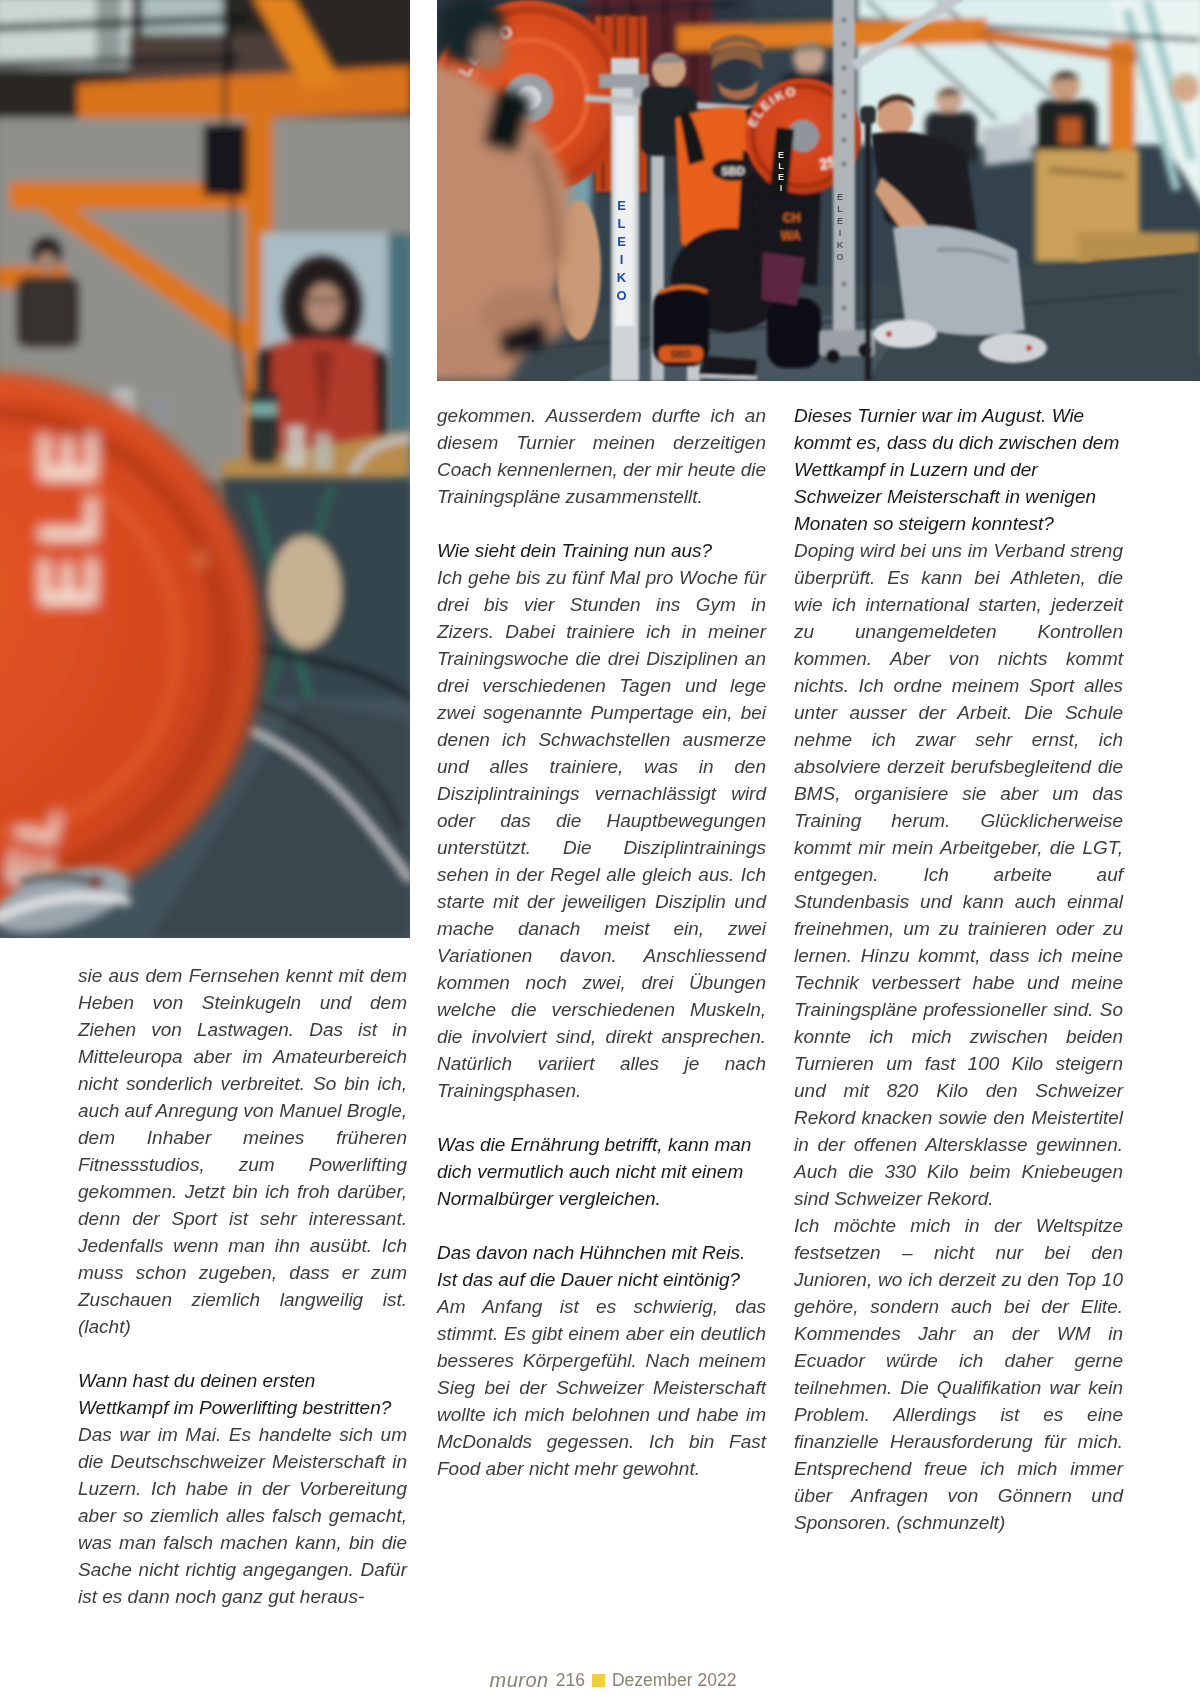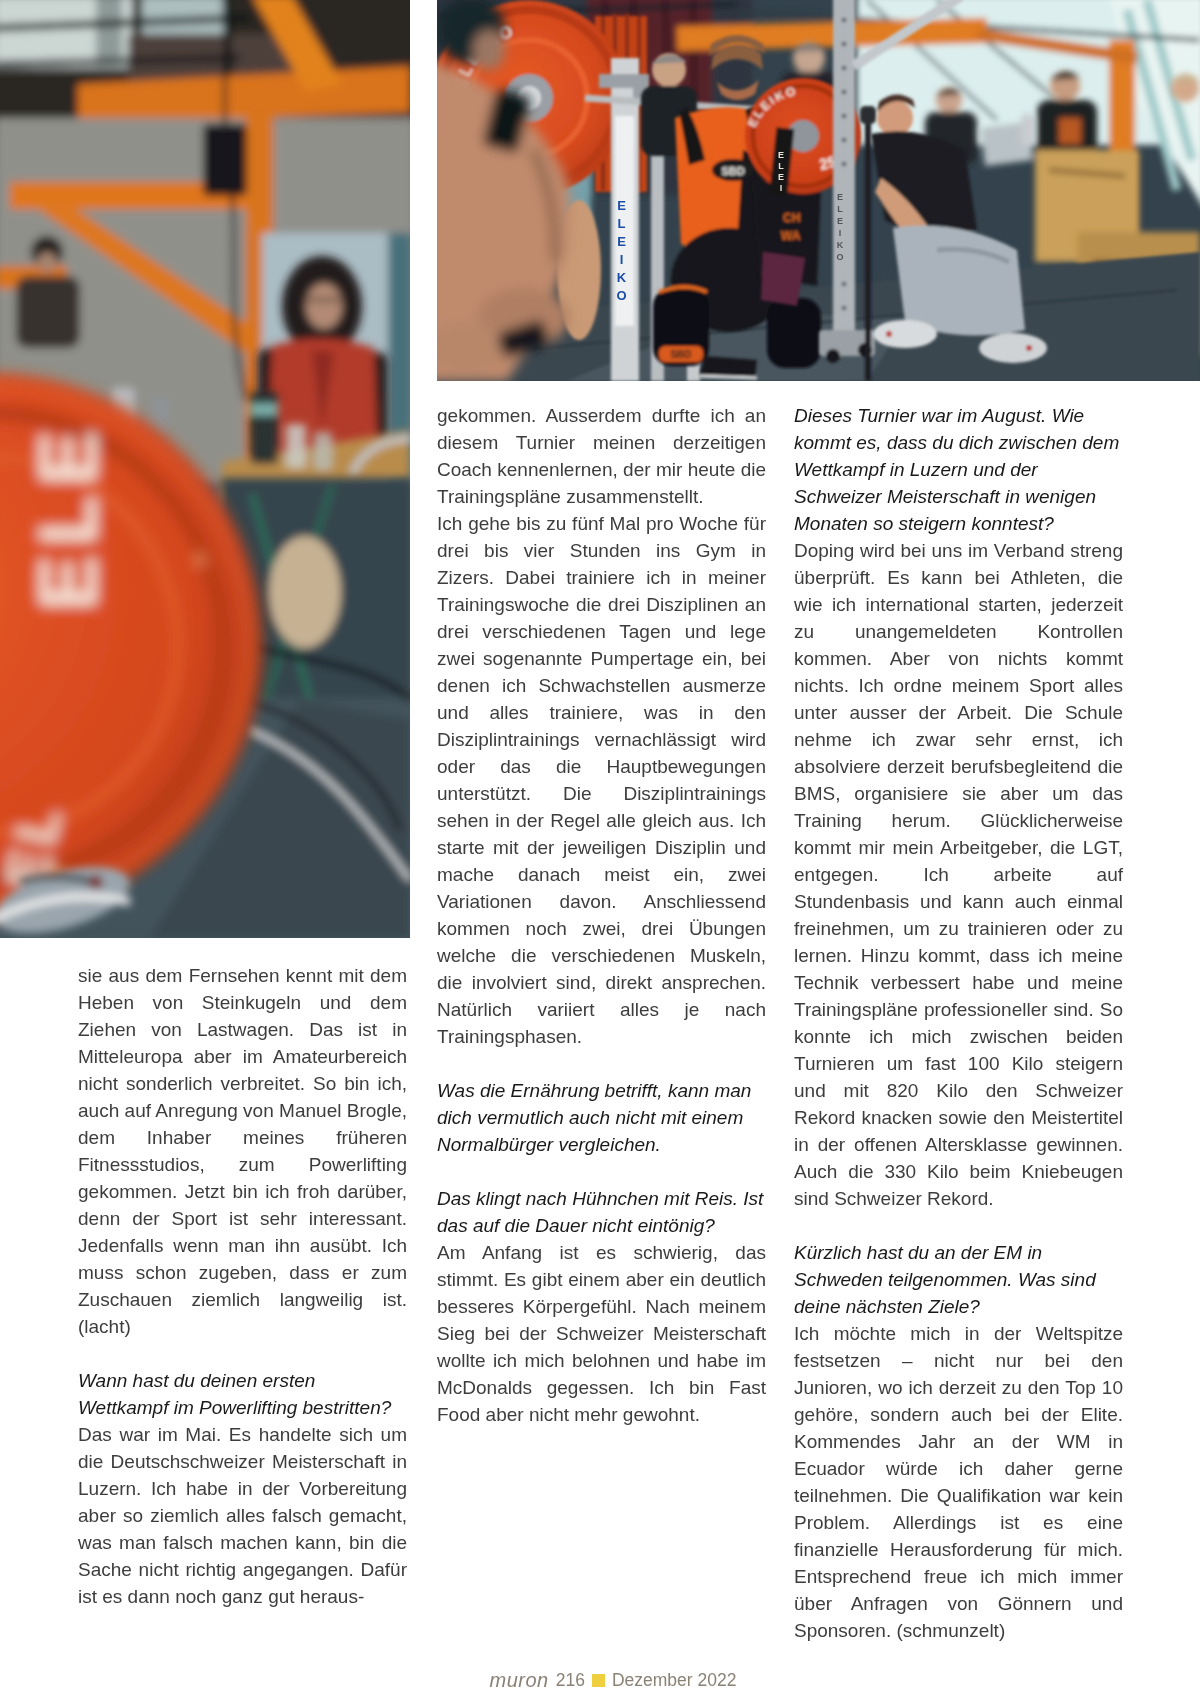--- a/index.html
+++ b/index.html
@@ -8,21 +8,21 @@
   figure{margin:0;padding:0;}
   .photo-left{position:absolute;left:0;top:0;width:410px;height:938px;overflow:hidden;}
   .photo-main{position:absolute;left:437px;top:0;width:763px;height:381px;overflow:hidden;}
   .photo-left svg,.photo-main svg{display:block;width:100%;height:100%;}
 
   .col{position:absolute;width:329px;font-size:19px;line-height:27px;color:#3d3d3d;
        text-align:justify;}
   .col1{left:78px;top:962px;}
   .col2{left:437px;top:402px;}
   .col3{left:794px;top:402px;}
-  .col p{margin:0;}
+  .col p{margin:0;font-style:italic;}
   .col p.q{margin-top:27px;font-weight:normal;font-style:italic;color:#1a1a1a;text-align:left;}
   .col p.q:first-child{margin-top:0;}
 
   
   .vlabel{position:absolute;writing-mode:vertical-rl;text-orientation:upright;
           font-weight:bold;white-space:nowrap;line-height:1;}
   .vlabel.rack-front{left:178px;top:198px;color:#1c4ea8;font-size:13px;letter-spacing:3px;}
   .vlabel.rack-right{left:398px;top:192px;color:#41464c;font-size:9px;letter-spacing:2px;opacity:.85;}
   .vlabel.band{left:339px;top:150px;color:#ece5da;font-size:9px;letter-spacing:1px;}
 
@@ -308,30 +308,30 @@
   </figure>
 
   <section class="col col1">
     <p class="a">sie aus dem Fernsehen kennt mit dem Heben von Steinkugeln und dem Ziehen von Lastwagen. Das ist in Mitteleuropa aber im Amateurbereich nicht sonderlich verbreitet. So bin ich, auch auf Anregung von Manuel Brogle, dem Inhaber meines früheren Fitnessstudios, zum Powerlifting gekommen. Jetzt bin ich froh darüber, denn der Sport ist sehr interessant. Jedenfalls wenn man ihn ausübt. Ich muss schon zugeben, dass er zum Zuschauen ziemlich langweilig ist. (lacht)</p>
     <p class="q">Wann hast du deinen ersten Wettkampf im Powerlifting bestritten?</p>
     <p class="a">Das war im Mai. Es handelte sich um die Deutschschweizer Meisterschaft in Luzern. Ich habe in der Vorbereitung aber so ziemlich alles falsch gemacht, was man falsch machen kann, bin die Sache nicht richtig angegangen. Dafür ist es dann noch ganz gut heraus-</p>
   </section>
 
   <section class="col col2">
     <p class="a">gekommen. Ausserdem durfte ich an diesem Turnier meinen derzeitigen Coach kennenlernen, der mir heute die Trainingspläne zusammenstellt.</p>
+    <p class="q">Wie sieht dein Training nun aus?</p>
     <p class="a">Ich gehe bis zu fünf Mal pro Woche für drei bis vier Stunden ins Gym in Zizers. Dabei trainiere ich in meiner Trainingswoche die drei Disziplinen an drei verschiedenen Tagen und lege zwei sogenannte Pumpertage ein, bei denen ich Schwachstellen ausmerze und alles trainiere, was in den Disziplintrainings vernachlässigt wird oder das die Hauptbewegungen unterstützt. Die Disziplintrainings sehen in der Regel alle gleich aus. Ich starte mit der jeweiligen Disziplin und mache danach meist ein, zwei Variationen davon. Anschliessend kommen noch zwei, drei Übungen welche die verschiedenen Muskeln, die involviert sind, direkt ansprechen. Natürlich variiert alles je nach Trainingsphasen.</p>
     <p class="q">Was die Ernährung betrifft, kann man dich vermutlich auch nicht mit einem Normalbürger vergleichen.</p>
-    <p class="q">Das klingt nach Hühnchen mit Reis. Ist das auf die Dauer nicht eintönig?</p>
+    <p class="q">Das davon nach Hühnchen mit Reis. Ist das auf die Dauer nicht eintönig?</p>
     <p class="a">Am Anfang ist es schwierig, das stimmt. Es gibt einem aber ein deutlich besseres Körpergefühl. Nach meinem Sieg bei der Schweizer Meisterschaft wollte ich mich belohnen und habe im McDonalds gegessen. Ich bin Fast Food aber nicht mehr gewohnt.</p>
   </section>
 
   <section class="col col3">
     <p class="q">Dieses Turnier war im August. Wie kommt es, dass du dich zwischen dem Wettkampf in Luzern und der Schweizer Meisterschaft in wenigen Monaten so steigern konntest?</p>
     <p class="a">Doping wird bei uns im Verband streng überprüft. Es kann bei Athleten, die wie ich international starten, jederzeit zu unangemeldeten Kontrollen kommen. Aber von nichts kommt nichts. Ich ordne meinem Sport alles unter ausser der Arbeit. Die Schule nehme ich zwar sehr ernst, ich absolviere derzeit berufsbegleitend die BMS, organisiere sie aber um das Training herum. Glücklicherweise kommt mir mein Arbeitgeber, die LGT, entgegen. Ich arbeite auf Stundenbasis und kann auch einmal freinehmen, um zu trainieren oder zu lernen. Hinzu kommt, dass ich meine Technik verbessert habe und meine Trainingspläne professioneller sind. So konnte ich mich zwischen beiden Turnieren um fast 100 Kilo steigern und mit 820 Kilo den Schweizer Rekord knacken sowie den Meistertitel in der offenen Altersklasse gewinnen. Auch die 330 Kilo beim Kniebeugen sind Schweizer Rekord.</p>
-    <p class="q">Kürzlich hast du an der EM in Schweden teilgenommen. Was sind deine nächsten Ziele?</p>
     <p class="a">Ich möchte mich in der Weltspitze festsetzen – nicht nur bei den Junioren, wo ich derzeit zu den Top 10 gehöre, sondern auch bei der Elite. Kommendes Jahr an der WM in Ecuador würde ich daher gerne teilnehmen. Die Qualifikation war kein Problem. Allerdings ist es eine finanzielle Herausforderung für mich. Entsprechend freue ich mich immer über Anfragen von Gönnern und Sponsoren. (schmunzelt)</p>
   </section>
 
   <footer class="footer">
     <span class="mag">muron</span>
     <span class="pn">216</span>
     <span class="sq">
       <svg width="13" height="13" viewBox="0 0 13 13">
         <rect width="13" height="13" fill="#f0cf3e"></rect>
       </svg>

